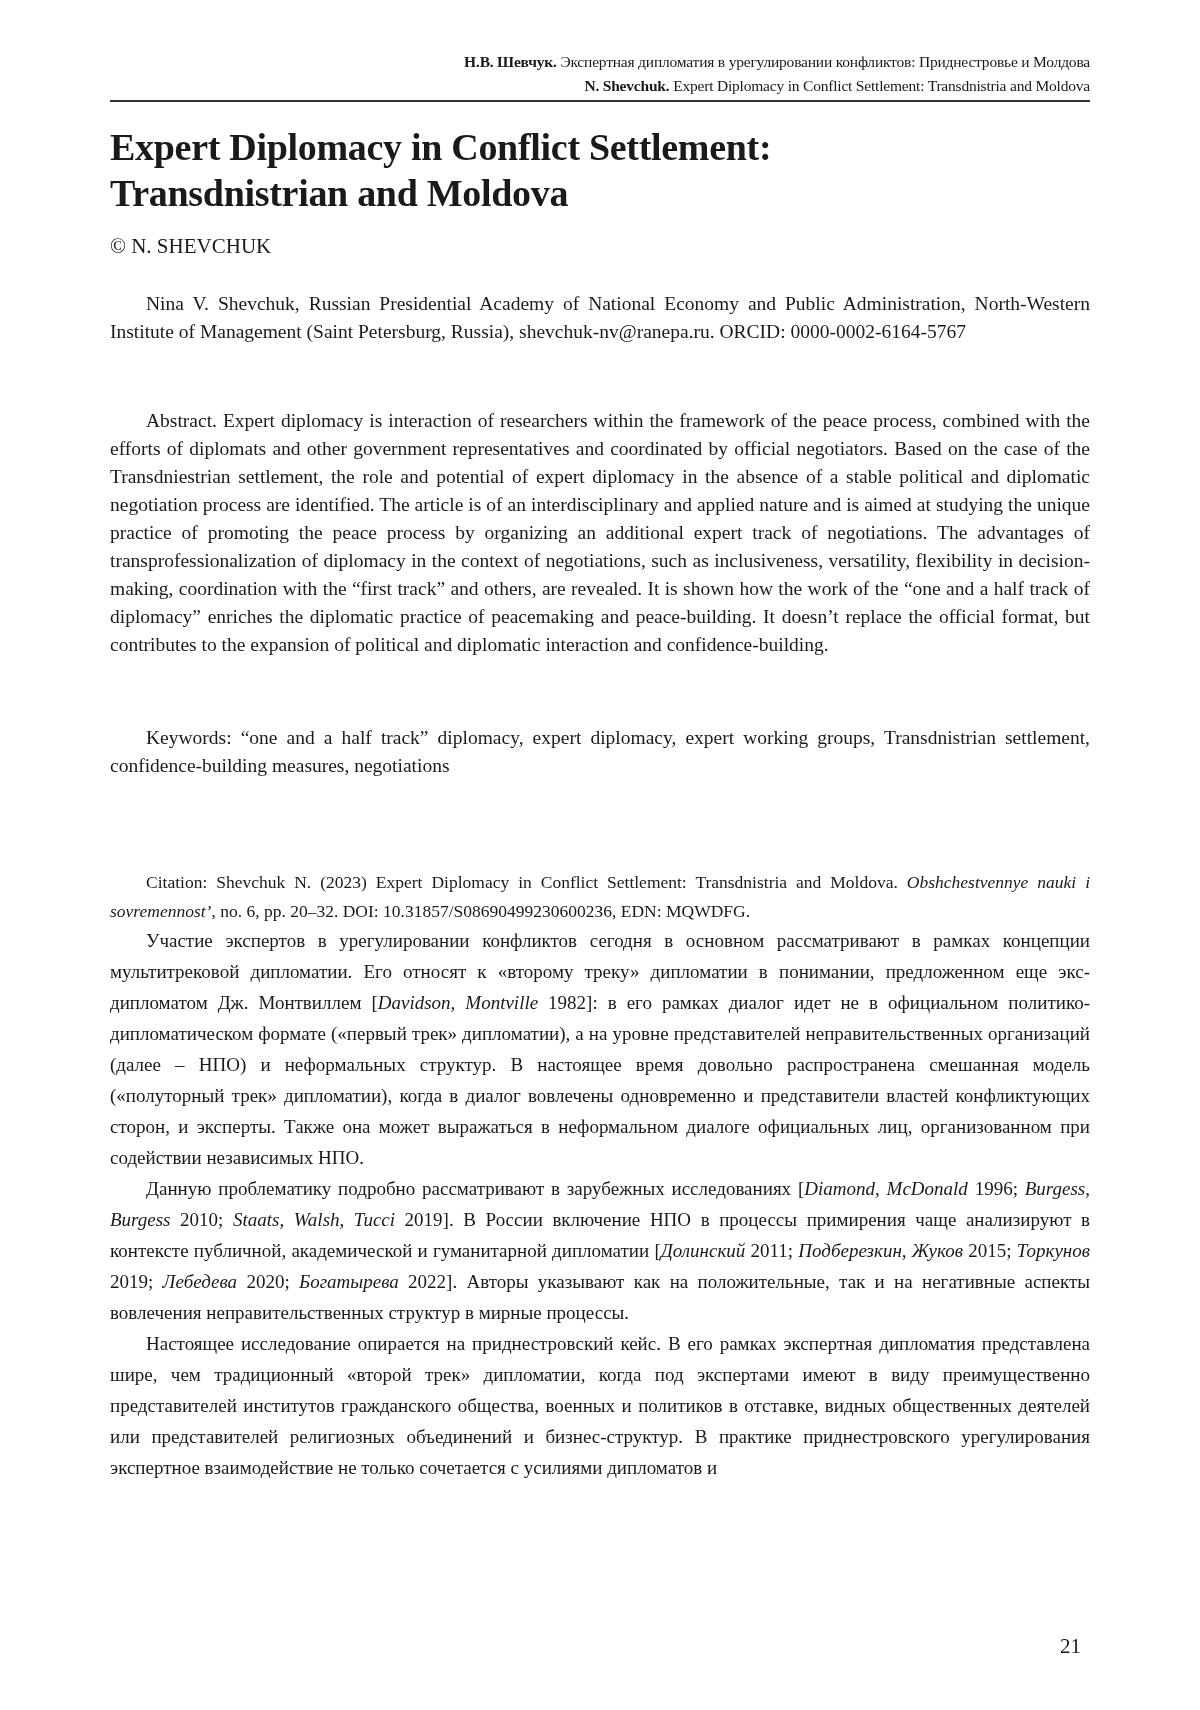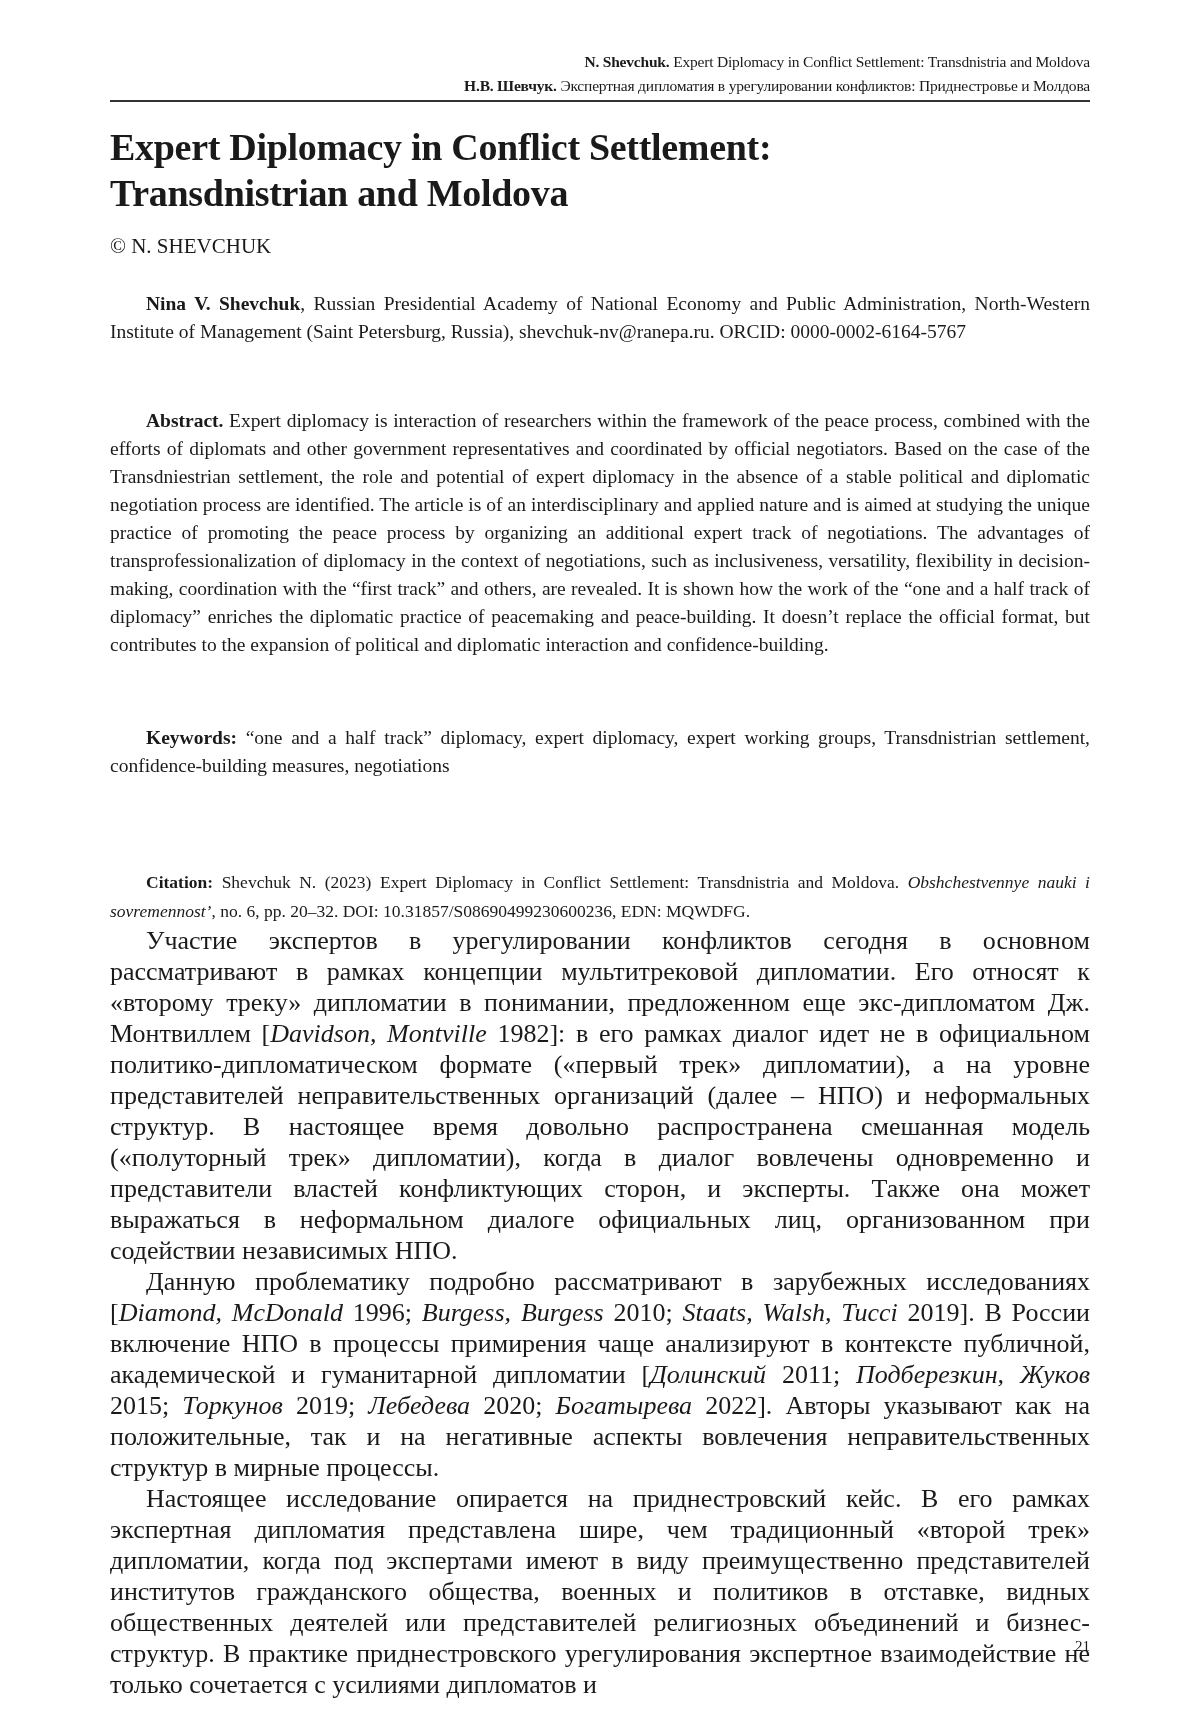--- a/index.html
+++ b/index.html
@@ -61,65 +61,65 @@
     .block {
       position: absolute;
       left: 0;
       width: 980px;
       font-size: 19.5px;
       line-height: 28px;
       text-align: justify;
       margin: 0;
     }
     .block .indent { display: inline-block; width: 36px; }
-    .block b { font-weight: bold; }
+    .block b { font-weight: normal; }
     .affil { top: 290px; }
     .abstract { top: 407px; }
     .keywords { top: 724px; }
     .citation {
       top: 826px;
       font-size: 17.5px;
       line-height: 29px;
       margin-top: 42px;
     }
     .body-text {
       position: absolute;
       left: 0;
       width: 980px;
       top: 925px;
-      font-size: 26px;
+      font-size: 19px;
       line-height: 31px;
       text-align: justify;
     }
     .body-text p {
       margin: 0;
       text-indent: 36px;
     }
     .body-text i { font-style: italic; }
     .page-number {
       position: absolute;
       top: 1632px;
-      right: 0;
-      font-size: 15px;
+      right: 9px;
+      font-size: 21px;
       line-height: 28px;
     }
   </style>
 </head>
 <body>
 
 <div class="page">
 
   <div class="running-head">
     <div>
+      <b>Н.В. Шевчук.</b>
+      <span>Экспертная дипломатия в урегулировании конфликтов: Приднестровье и Молдова</span>
+    </div>
+    <div>
       <b>N. Shevchuk.</b>
       <span>Expert Diplomacy in Conflict Settlement:  Transdnistria and Moldova</span>
-    </div>
-    <div>
-      <b>Н.В. Шевчук.</b>
-      <span>Экспертная дипломатия в урегулировании конфликтов: Приднестровье и Молдова</span>
     </div>
   </div>
 
   <div class="head-rule"></div>
 
   <h1 class="title">
     <span>Expert Diplomacy in Conflict Settlement:</span><br>
     <span>Transdnistrian and Moldova</span>
   </h1>
 

